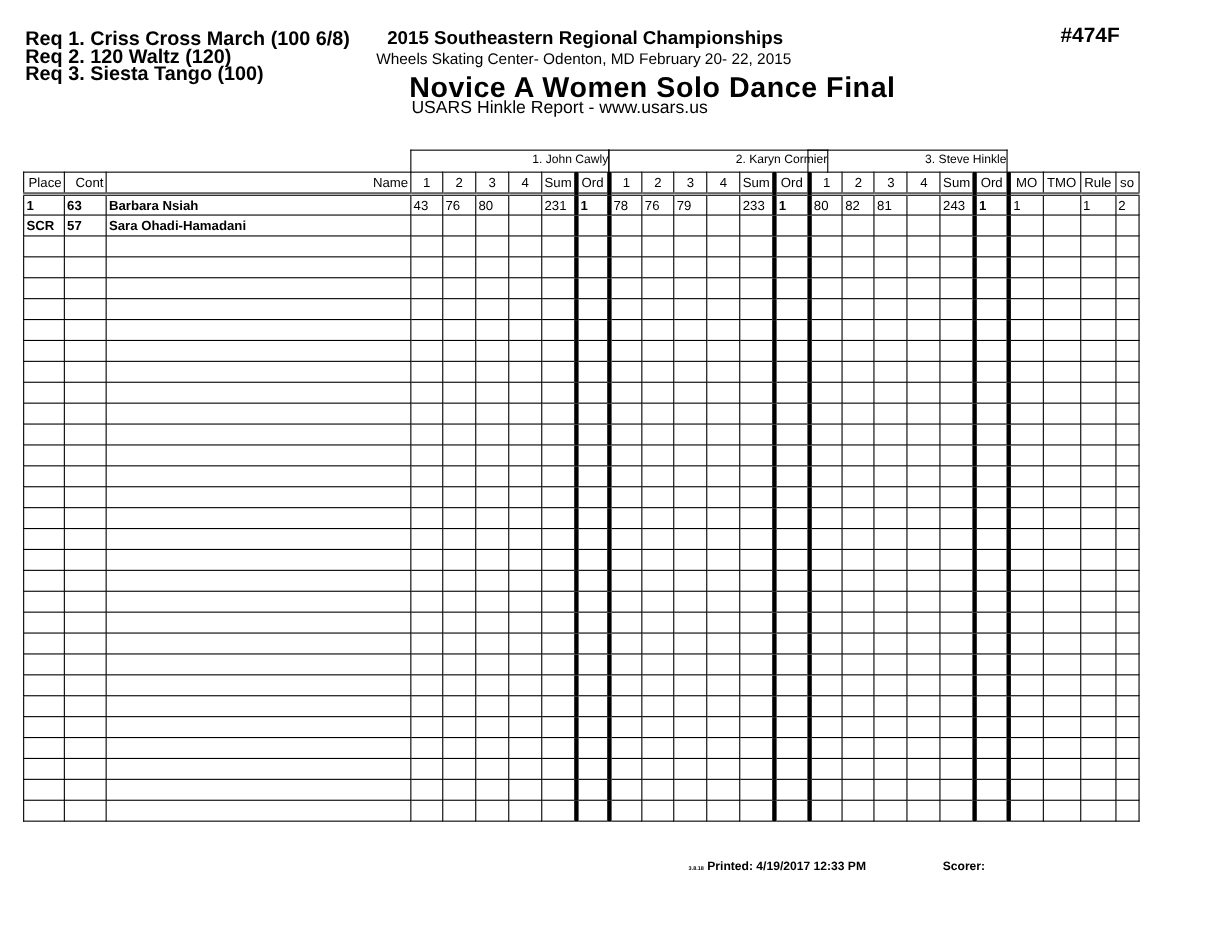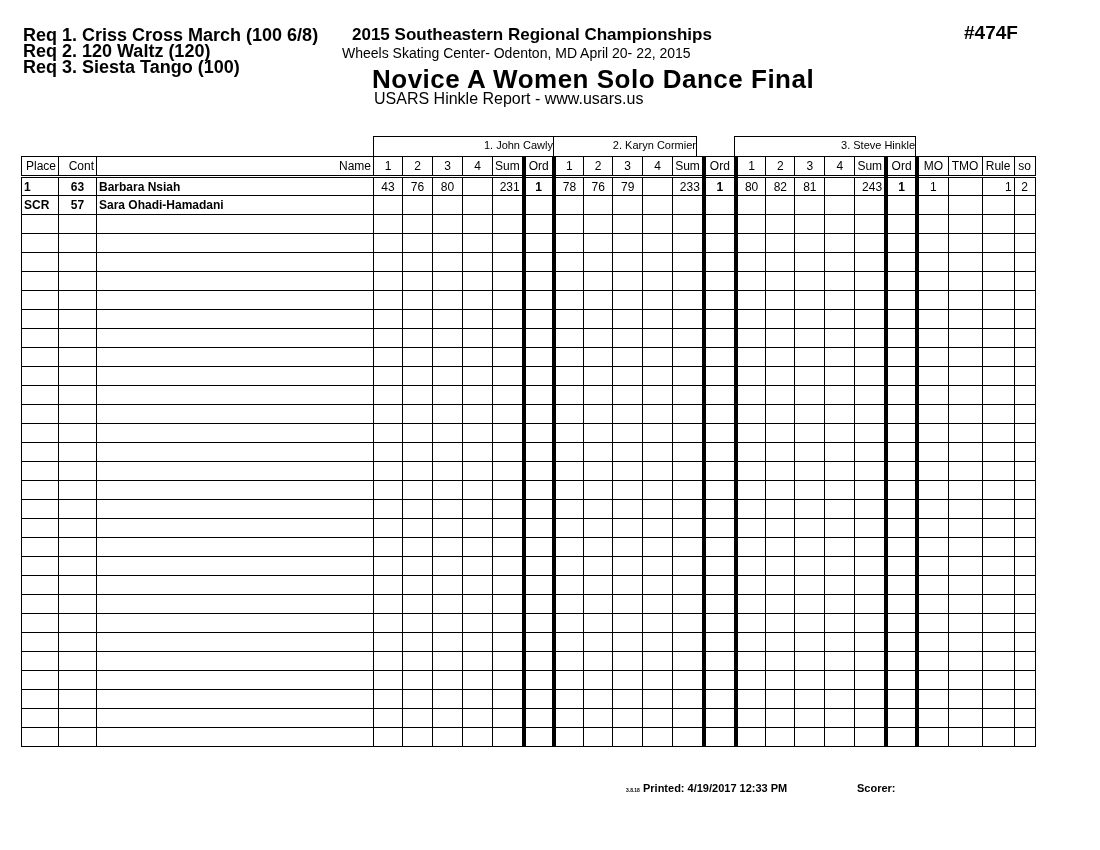--- a/index.html
+++ b/index.html
@@ -10,41 +10,41 @@
   .venue { font-size:14px; }
   .event { font-weight:bold; font-size:26px; letter-spacing:0.5px; }
   .summary { font-size:16px; }
   .num { left:964px; top:22px; font-size:19px; font-weight:bold; }
   .judge-box { position:absolute; top:136px; height:21px; border:1px solid #000; border-bottom:none; font-size:11px; padding-left:6px; box-sizing:border-box; line-height:14px; padding-top:1px;text-align:right; }
   table.grid { position:absolute; left:21px; top:156px; border-collapse:collapse; table-layout:fixed; }
   table.grid td { border:1px solid #000; height:19px; padding:0 2px; font-size:12px; box-sizing:border-box; overflow:hidden; white-space:nowrap; }
   table.grid tr.hdr td { font-size:12px; height:20px; border-bottom:3px double #000; text-align:center; }
   table.grid tr.hdr td.l { text-align:right; }
   td.thick-r { border-right:4px solid #000 !important; }
-  td.c { text-align:center; }
-  td.r { text-align:right; }
+  td.c { }
+  td.r { }
   td.b { font-weight:bold; }
   .footer { top:782px; font-size:11px; font-weight:bold; }
   .ver { font-size:5px; }
 </style>
 </head>
 <body>
 
 <div class="abs req" style="top:25px">Req 1.  Criss Cross March (100 6/8)</div>
 <div class="abs req" style="top:41px">Req 2.  120 Waltz (120)</div>
 <div class="abs req" style="top:57px">Req 3.  Siesta Tango (100)</div>
 
 <div class="abs title" style="left:352px;width:auto;top:25px">2015 Southeastern Regional Championships</div>
-<div class="abs venue" style="left:342px;top:45px">Wheels Skating Center- Odenton, MD  April 20- 22, 2015</div>
+<div class="abs venue" style="left:342px;top:45px">Wheels Skating Center- Odenton, MD  February 20- 22, 2015</div>
 <div class="abs event" style="left:372px;top:64px">Novice A Women Solo Dance Final</div>
 <div class="abs summary" style="left:374px;top:90px">USARS Hinkle Report - www.usars.us</div>
 <div class="abs num">#474F</div>
 
 <div class="judge-box" style="left:373px;width:181px">1.  John Cawly</div>
-<div class="judge-box" style="left:553px;width:144px">2.  Karyn  Cormier</div>
+<div class="judge-box" style="left:553px;width:200px">2.  Karyn  Cormier</div>
 <div class="judge-box" style="left:734px;width:182px">3.  Steve Hinkle</div>
 
 <table class="grid">
   <colgroup>
     <col style="width:37px">
       <col style="width:38px">
       <col style="width:277px">
     <col style="width:29px">
       <col style="width:30px">
       <col style="width:30px">

